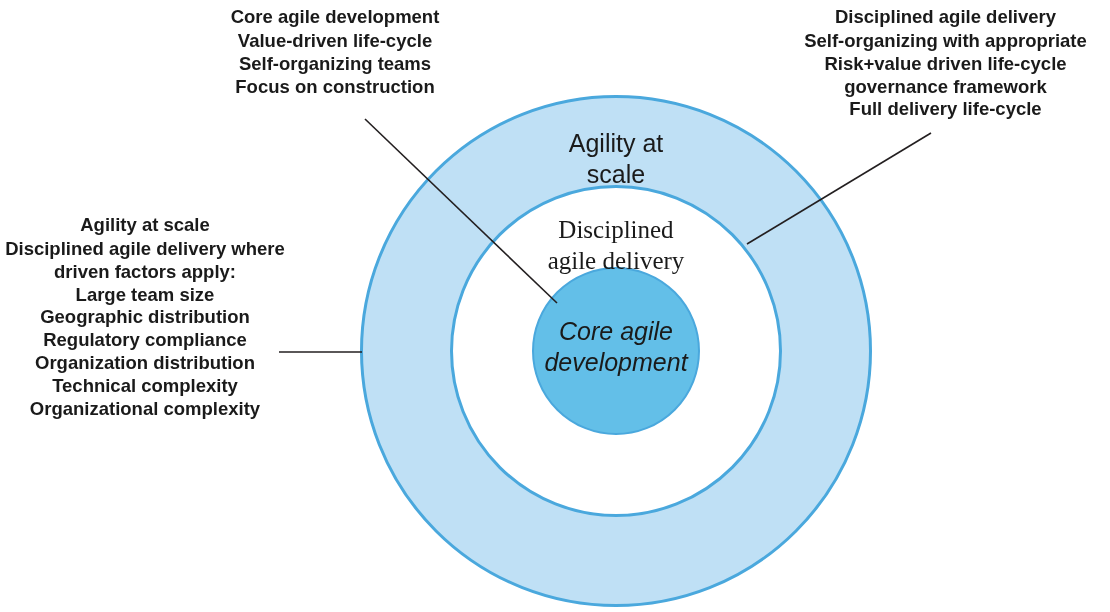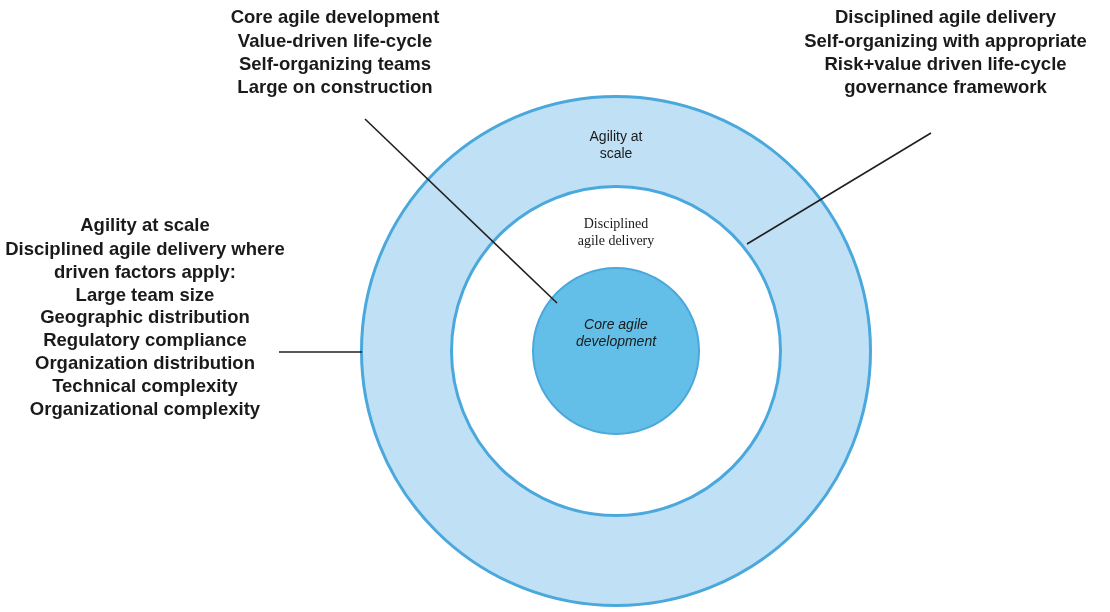--- a/index.html
+++ b/index.html
@@ -49,21 +49,21 @@
     height: 168px;
     background: #63bfe8;
     border: 2px solid #4aa8dd;
   }
 
   
   .ring-label {
     position: absolute;
     text-align: center;
     line-height: 1.22;
-    font-size: 14px;
+    font-size: 25px;
     color: #1a1a1a;
     white-space: pre-line;
   }
   #agility-ring-label {
     left: 536px;
     top: 128px;
     width: 160px;
   }
   #dad-ring-label {
     left: 536px;
@@ -146,28 +146,29 @@
   <svg id="leaders" viewBox="0 0 1110 612" xmlns="http://www.w3.org/2000/svg">
     <line x1="365" y1="119" x2="557" y2="303"></line>
     <line x1="931" y1="133" x2="747" y2="244"></line>
     <line x1="279" y1="352" x2="362" y2="352"></line>
   </svg>
 
   <div class="callout" id="callout-core">
     <span class="heading">Core agile development</span>
     <span class="line">Value-driven life-cycle</span>
     <span class="line">Self-organizing teams</span>
-    <span class="line">Large on construction</span>
+    <span class="line">Focus on construction</span>
   </div>
 
   <div class="callout" id="callout-dad">
     <span class="heading">Disciplined agile delivery</span>
     <span class="line">Self-organizing with appropriate</span>
     <span class="line">Risk+value driven life-cycle</span>
     <span class="line">governance framework</span>
+    <span class="line">Full delivery life-cycle</span>
   </div>
 
   <div class="callout" id="callout-agility">
     <span class="heading">Agility at scale</span>
     <span class="line">Disciplined agile delivery where</span>
     <span class="line">driven factors apply:</span>
     <span class="line">Large team size</span>
     <span class="line">Geographic distribution</span>
     <span class="line">Regulatory compliance</span>
     <span class="line">Organization distribution</span>

